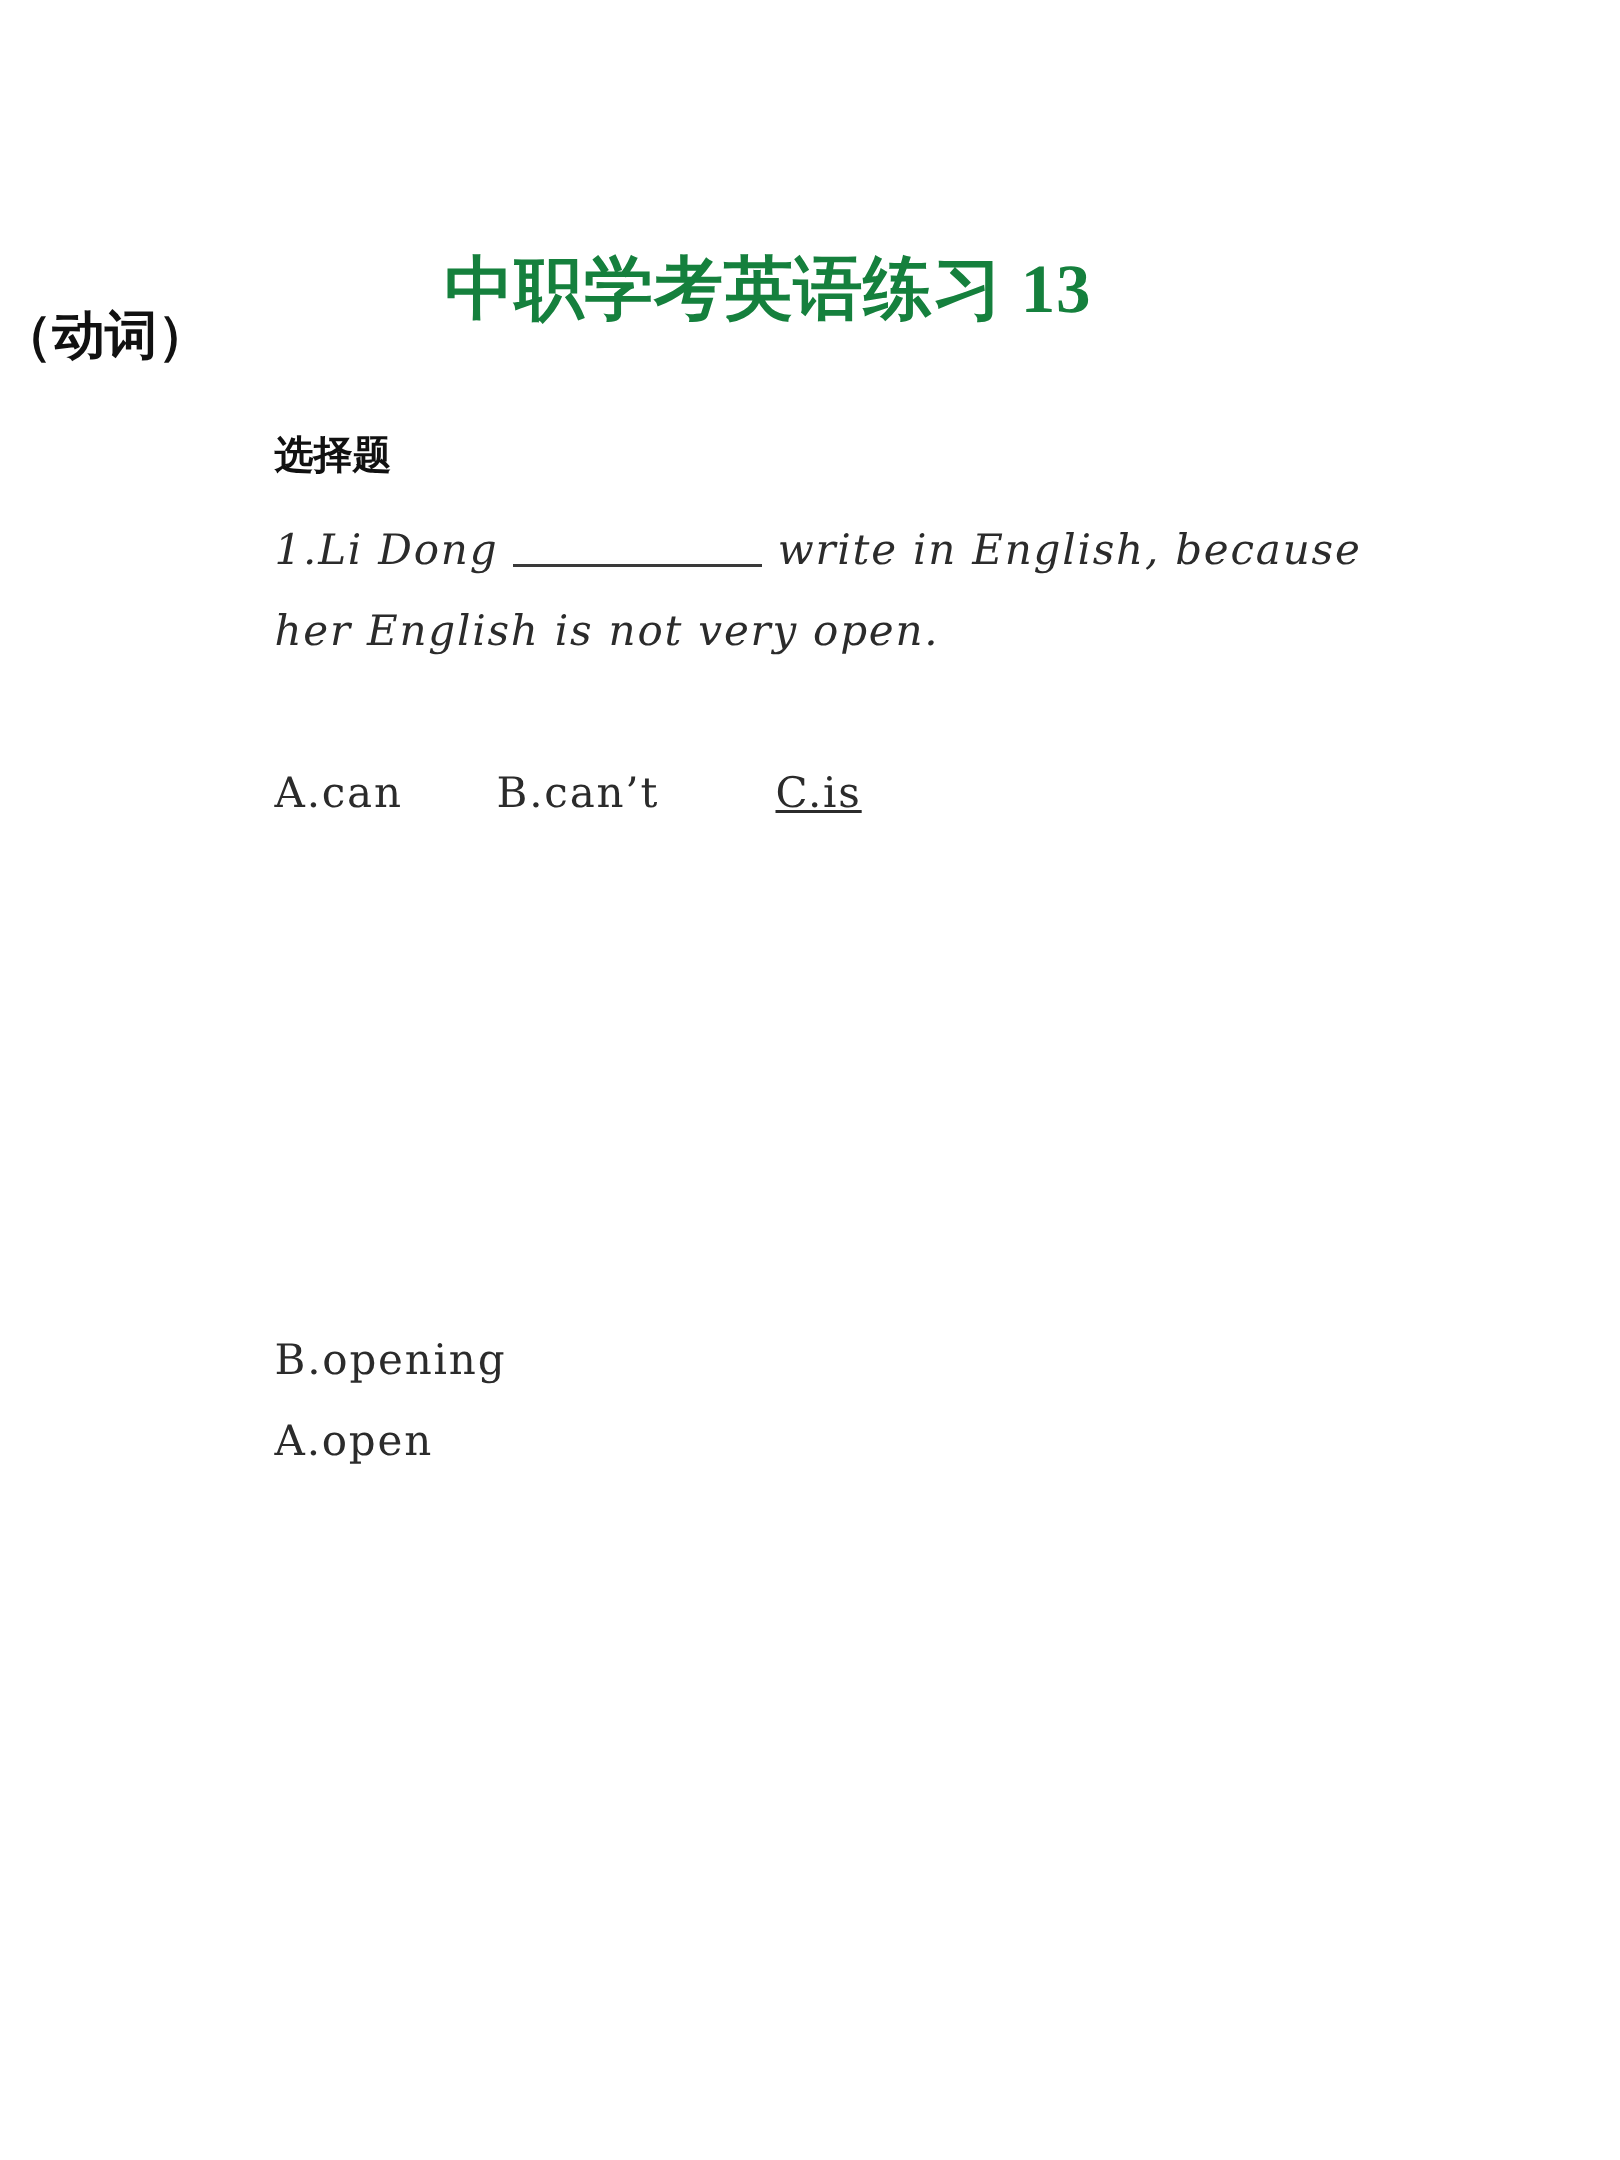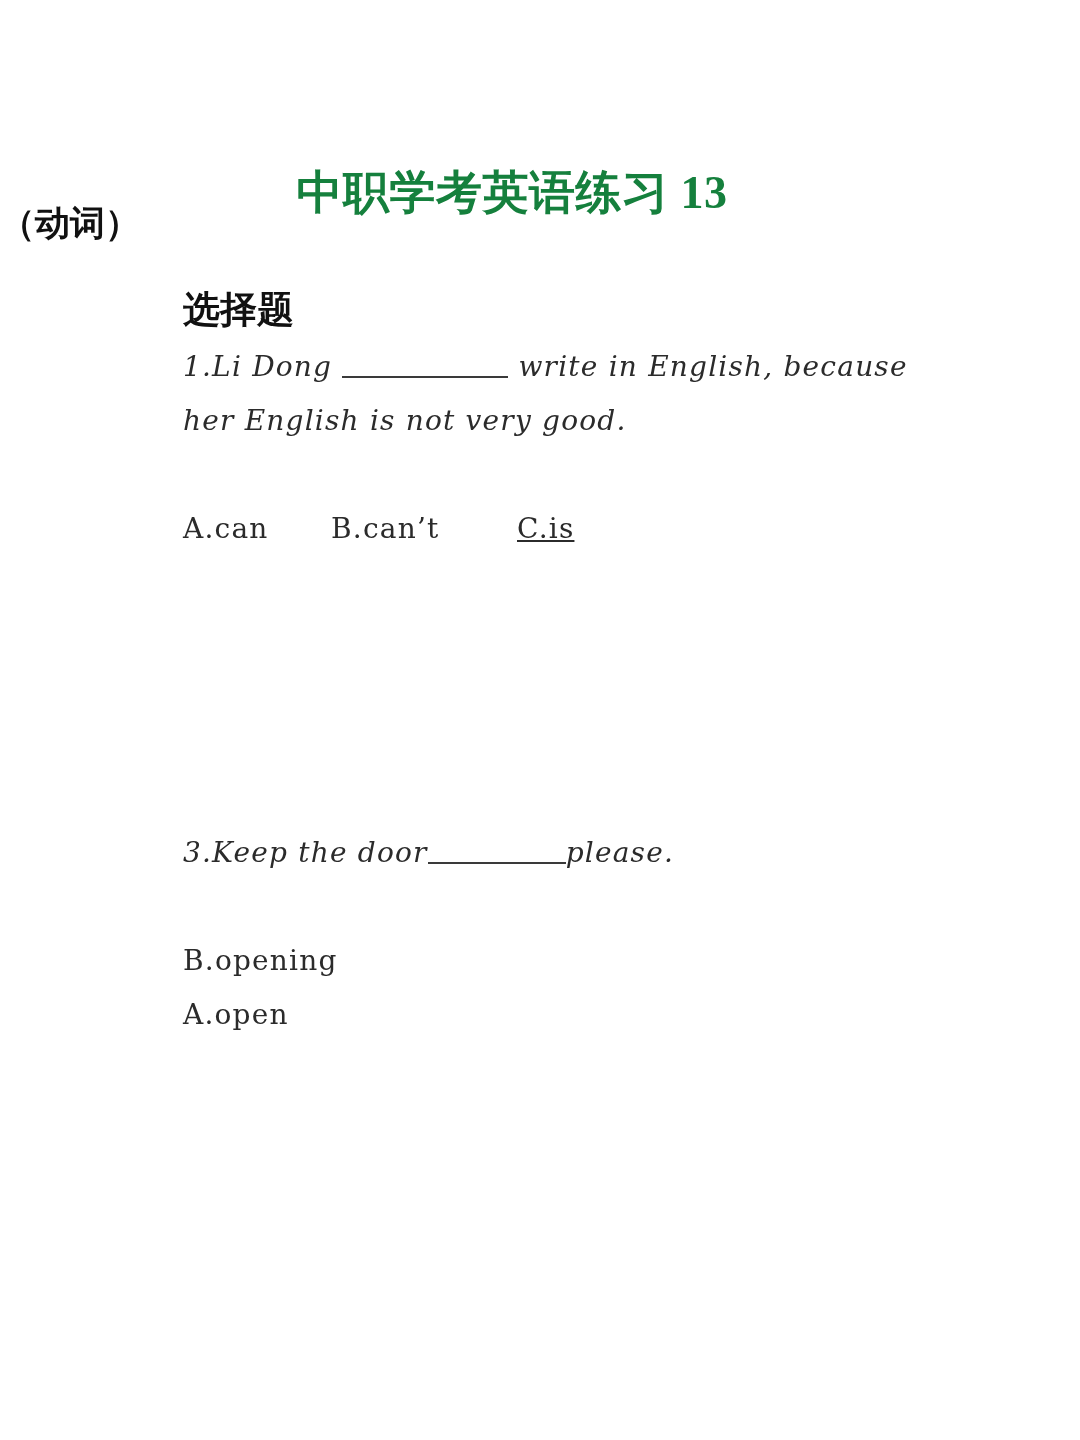--- a/index.html
+++ b/index.html
@@ -45,21 +45,21 @@
     font-weight: bold;
     line-height: 1.15;
     color: #111111;
   }
 
   
   .section-header {
     position: absolute;
     left: 183px;
     top: 288px;
-    font-size: 37px;
+    font-size: 26px;
     font-weight: bold;
     line-height: 1.2;
     color: #111111;
   }
 
   .content {
     position: absolute;
     left: 183px;
     top: 340px;
     width: 760px;
@@ -116,38 +116,35 @@
   <h1 class="doc-title">中职学考英语练习 13</h1>
 
   <div class="doc-subtitle">（动词）</div>
 
   <div class="section-header">选择题</div>
 
   <div class="content">
 
     <div class="q-block">
       <div class="q-text q-line"><span>1.Li Dong </span><span class="blank w-long"></span><span> write in English, because</span></div>
-      <div class="q-text q-line">her English is not very good.</div>
+      <div class="q-text q-line">her English is not very open.</div>
     </div>
 
     <div class="gap-after-q1"></div>
 
     <div class="opt-row"><span class="opt-col-b-1">A.can</span><span class="opt-col-c-1">B.can’t</span><span>C.is</span></div>
 
     <div class="gap-after-opts1"></div>
 
 
     <div class="gap-after-q2"></div>
 
 
     <div class="gap-after-opts2"></div>
 
-    <div class="q-block">
-      <div class="q-text q-line"><span>3.Keep the door</span><span class="blank w-short"></span><span>please.</span></div>
-    </div>
 
     <div class="gap-after-q3"></div>
 
     <div class="opt-stack">
       <div class="opt-stack-item">B.opening</div>
       <div class="opt-stack-item">A.open</div>
     </div>
 
   </div>
 </div>

